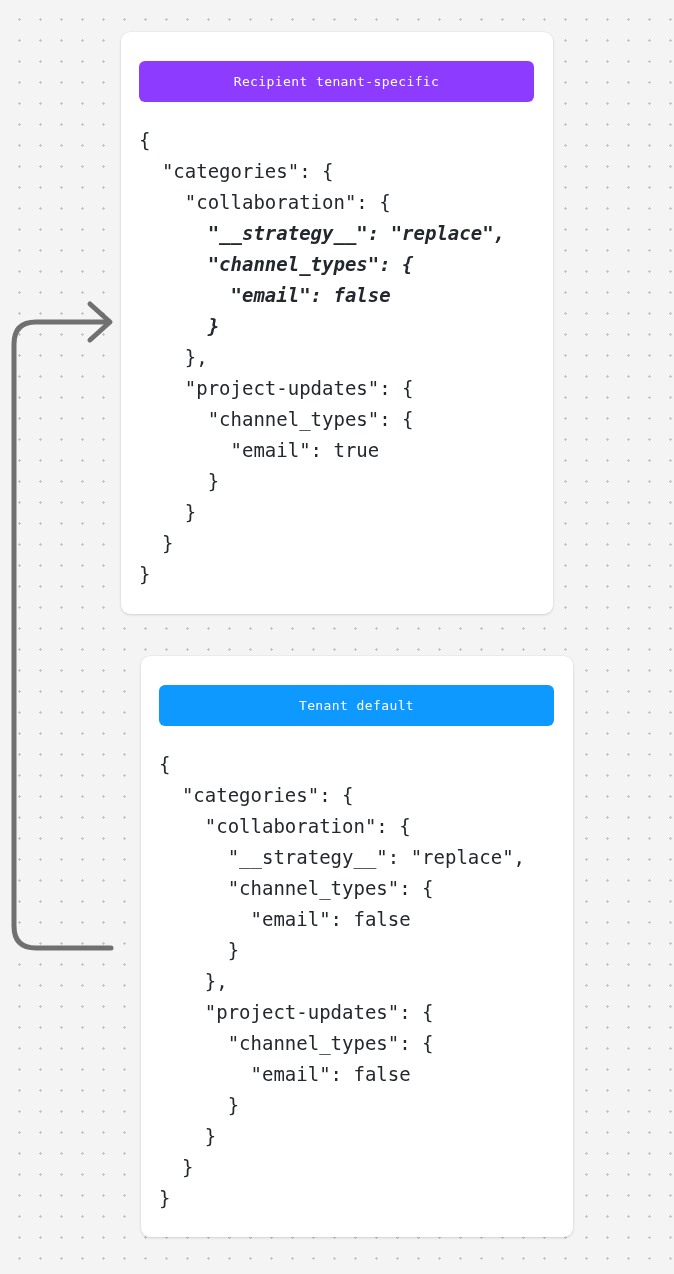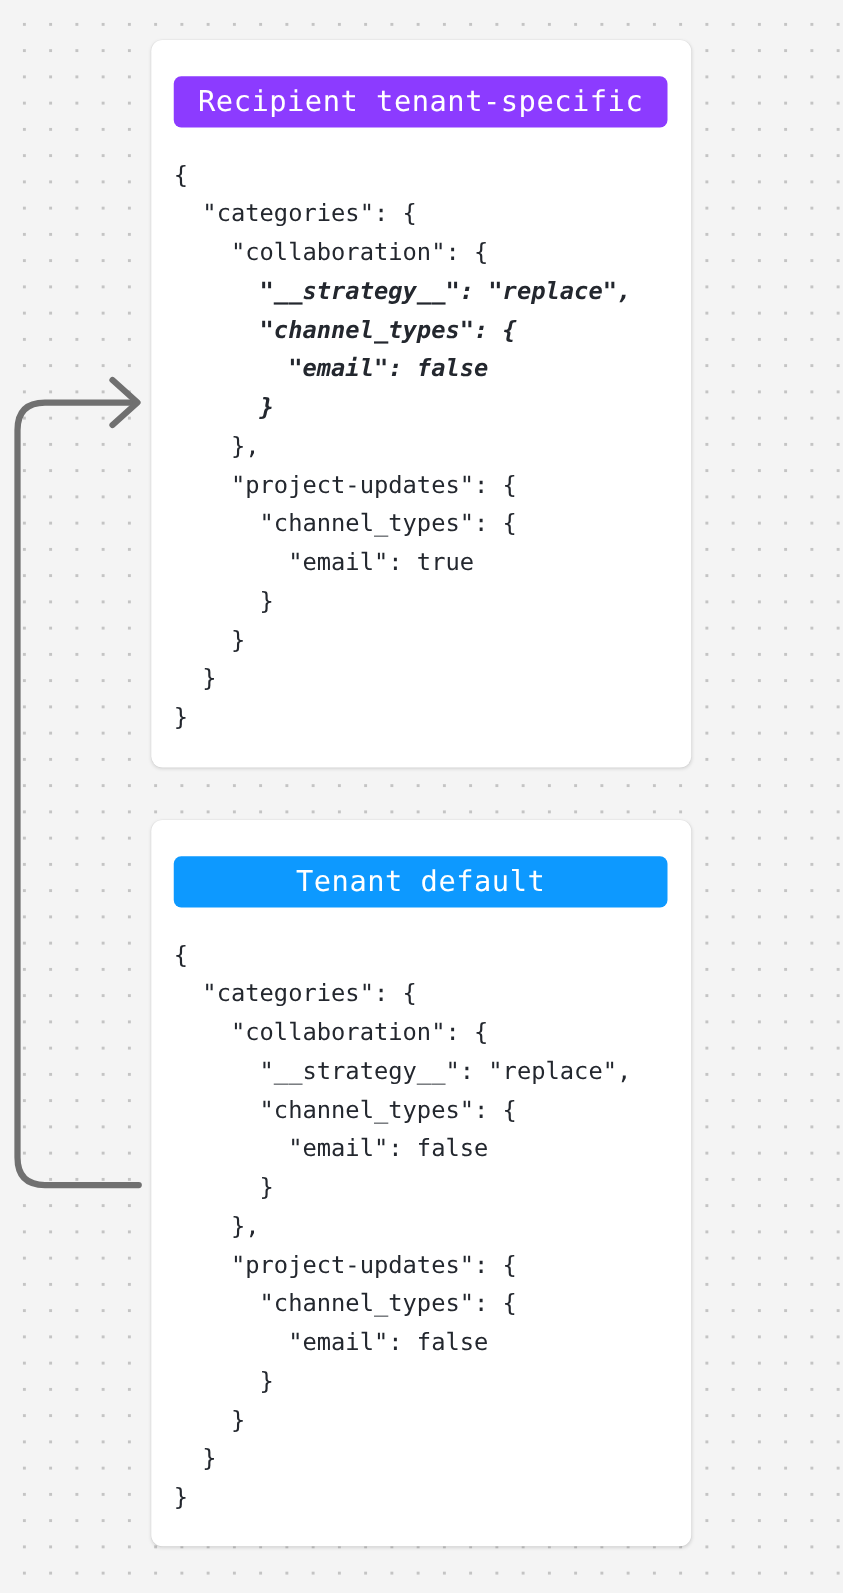--- a/index.html
+++ b/index.html
@@ -40,35 +40,35 @@
     position: absolute;
     left: 121px;
     width: 432px;
     box-sizing: border-box;
     background: #ffffff;
     border-radius: 9px;
     box-shadow: 0 1px 3px rgba(0,0,0,0.13), 0 0 0 0.5px rgba(0,0,0,0.04);
     padding: 0;
   }
   #card-recipient { top: 32px;  height: 582px; }
-  #card-tenant    { top: 656px; height: 581px; }
+  #card-tenant    { top: 656px; height: 581px; margin-left: 20px; }
 
   .card-badge {
     position: absolute;
     left: 18px;
     top: 29px;
     width: 395px;
     height: 41px;
     border-radius: 6px;
     display: flex;
     align-items: center;
     justify-content: center;
     color: #ffffff;
     font-family: "DejaVu Sans Mono", "Liberation Mono", monospace;
-    font-size: 23px;
+    font-size: 13px;
     letter-spacing: 0.4px;
     white-space: nowrap;
   }
   #badge-recipient { background: #8c3bff; }
   #badge-tenant    { background: #0d99ff; }
 
   .code-block {
     position: absolute;
     left: 18px;
     top: 93px;

